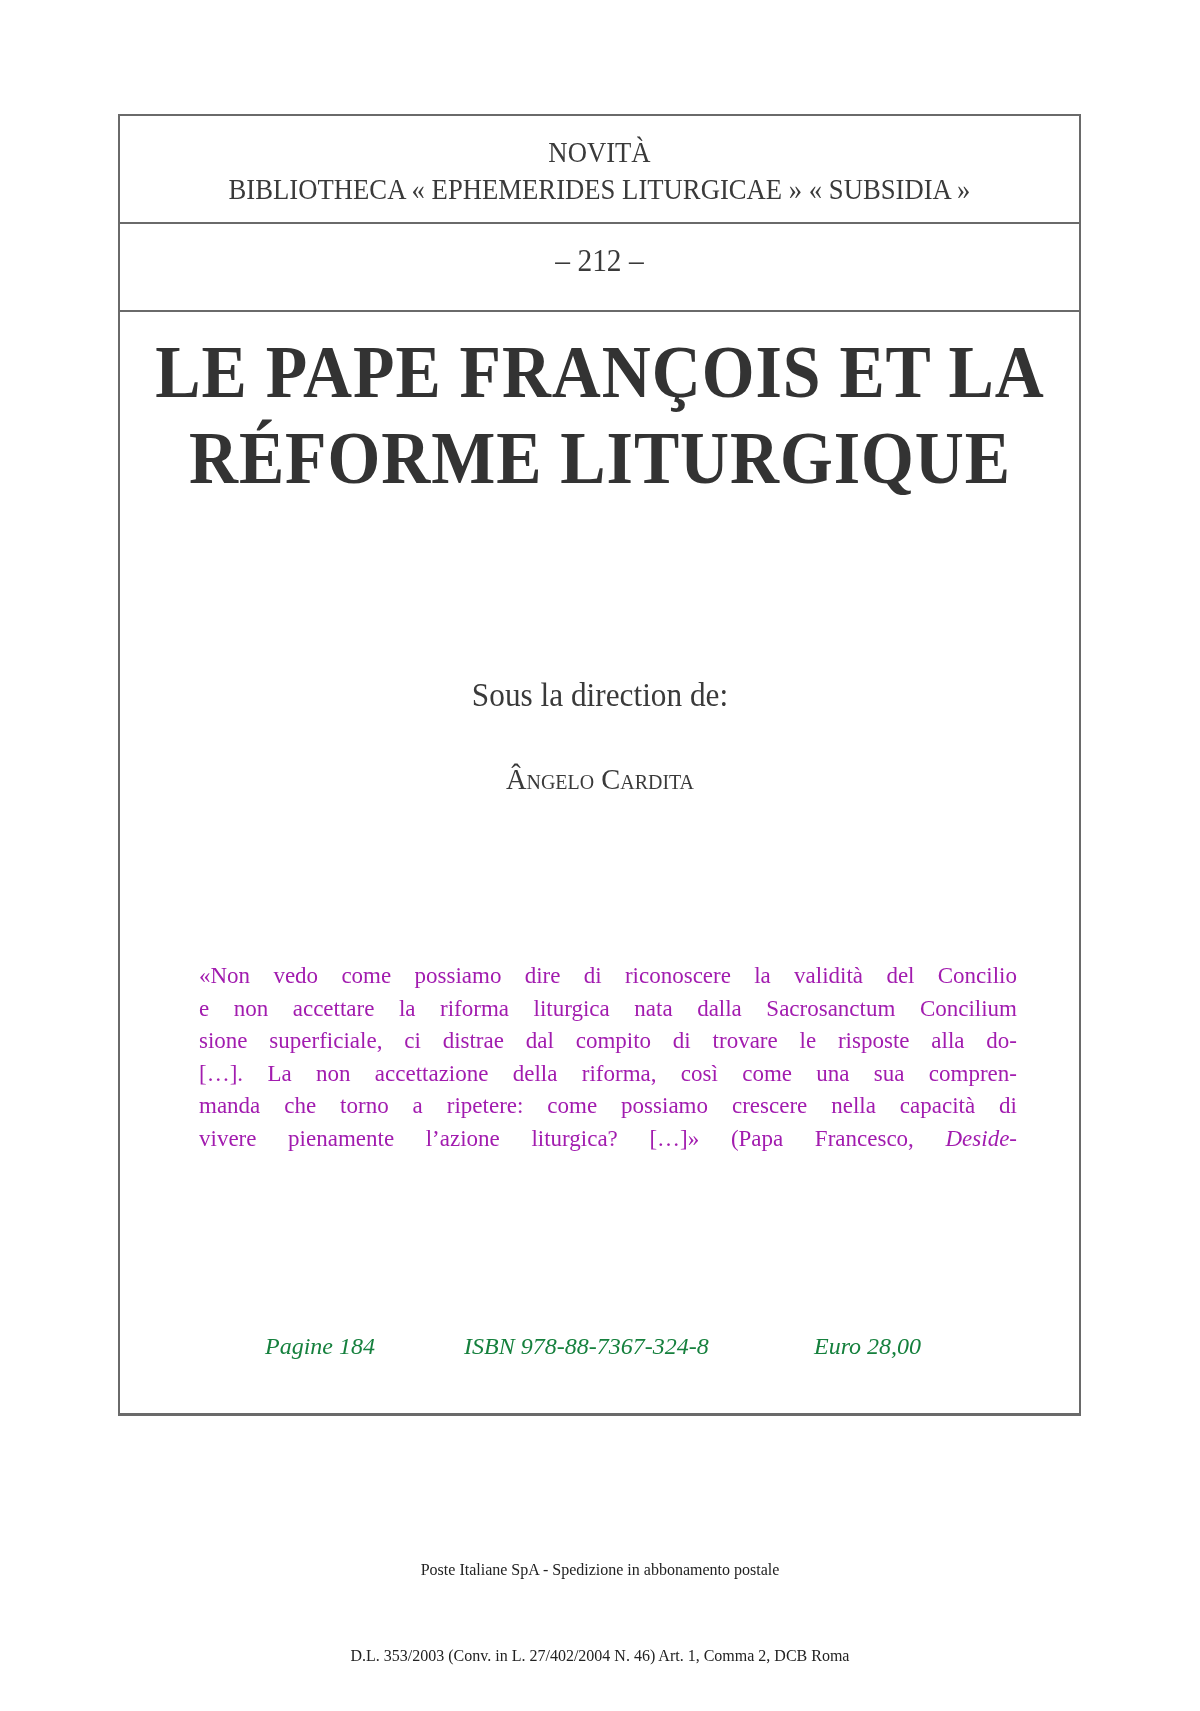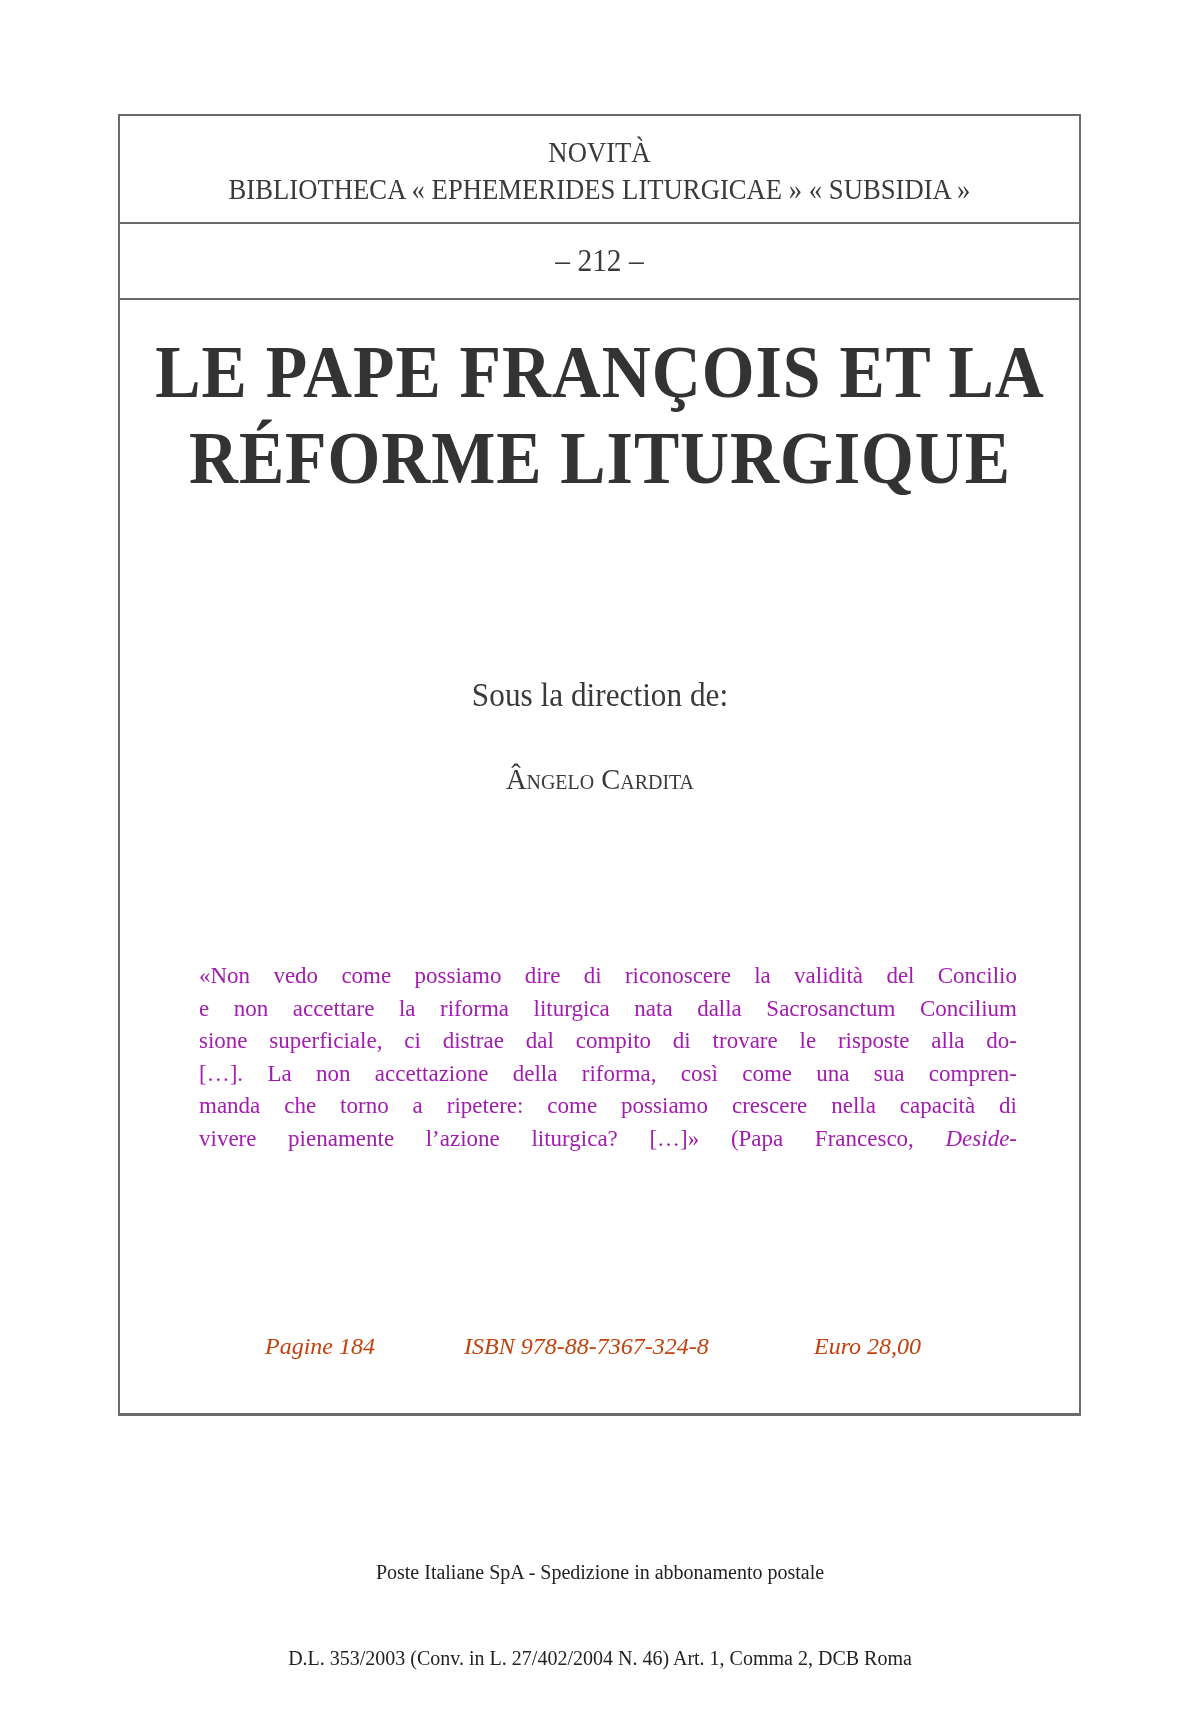--- a/index.html
+++ b/index.html
@@ -21,21 +21,21 @@
   }
   .series-line1 {
     position: absolute; left: 0; right: 0; top: 20px;
     font-size: 29px; letter-spacing: 0px; transform: scaleX(0.92);
   }
   .series-line2 {
     position: absolute; left: 0; right: 0; top: 57px;
     font-size: 29px; transform: scaleX(0.92);
   }
   .cell-number {
-    position: absolute; left: 0; top: 108px; right: 0; height: 76px;
+    position: absolute; left: 0; top: 108px; right: 0; height: 88px;
     border-bottom: 2px solid #6a6a6a; box-sizing: border-box;
     text-align: center;
   }
   .volume-number {
     position: absolute; left: 0; right: 0; top: 18px;
     font-size: 32px; transform: scaleX(0.92);
   }
   .title {
     position: absolute; left: 0; right: 0; top: 330px;
     text-align: center; font-weight: bold; color: #333333;
@@ -56,28 +56,28 @@
     font-size: 23px; line-height: 32.5px; text-align: justify;
     color: #a21caf;
   }
   .quote .ln {
     display: block; text-align: justify; text-align-last: justify;
     white-space: nowrap; transform-origin: left center;
   }
   .quote .ln.last { text-align-last: left; }
   .pubinfo {
     position: absolute; top: 1333px; font-style: italic; font-size: 24px;
-    color: #c2410c;
+    color: #15803d;
   }
   .pub-pages { left: 265px; }
   .pub-isbn { left: 464px; }
   .pub-price { left: 814px; }
   .footer {
     position: absolute; left: 0; right: 0; text-align: center;
-    font-size: 20px; color: #222222;
+    font-size: 16px; color: #222222;
   }
   .footer-1 { top: 1561px; }
   .footer-2 { top: 1647px; }
 </style>
 </head>
 <body>
 
 <div class="frame">
   <div class="cell-header">
     <div class="series-line1">NOVITÀ</div>

